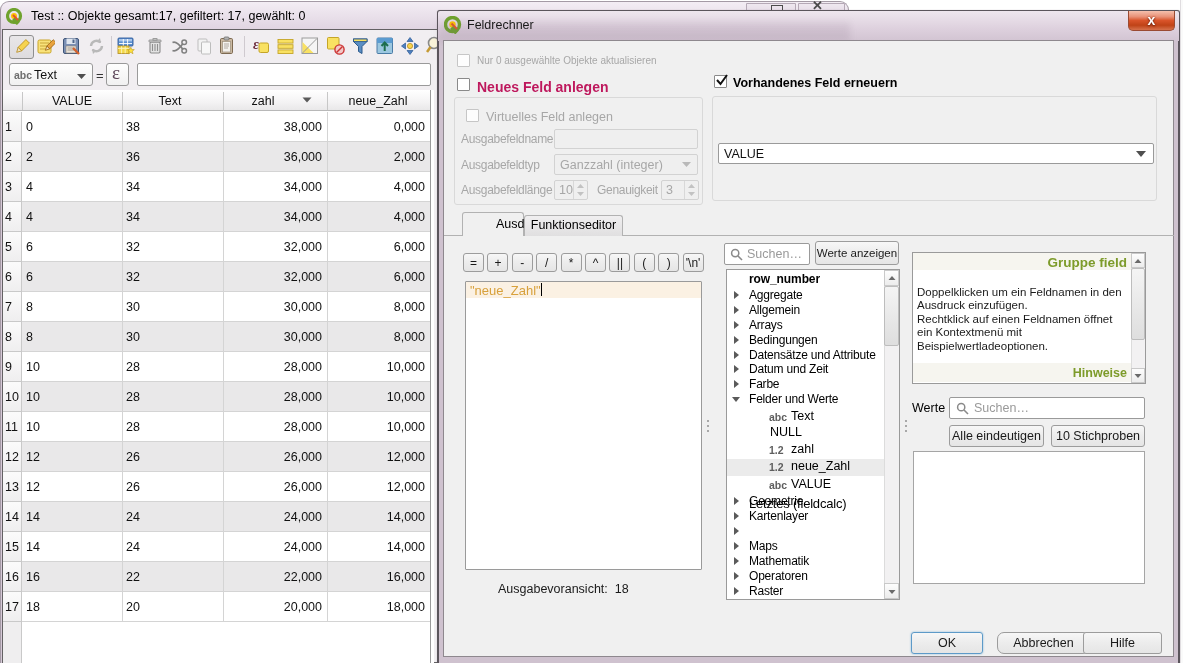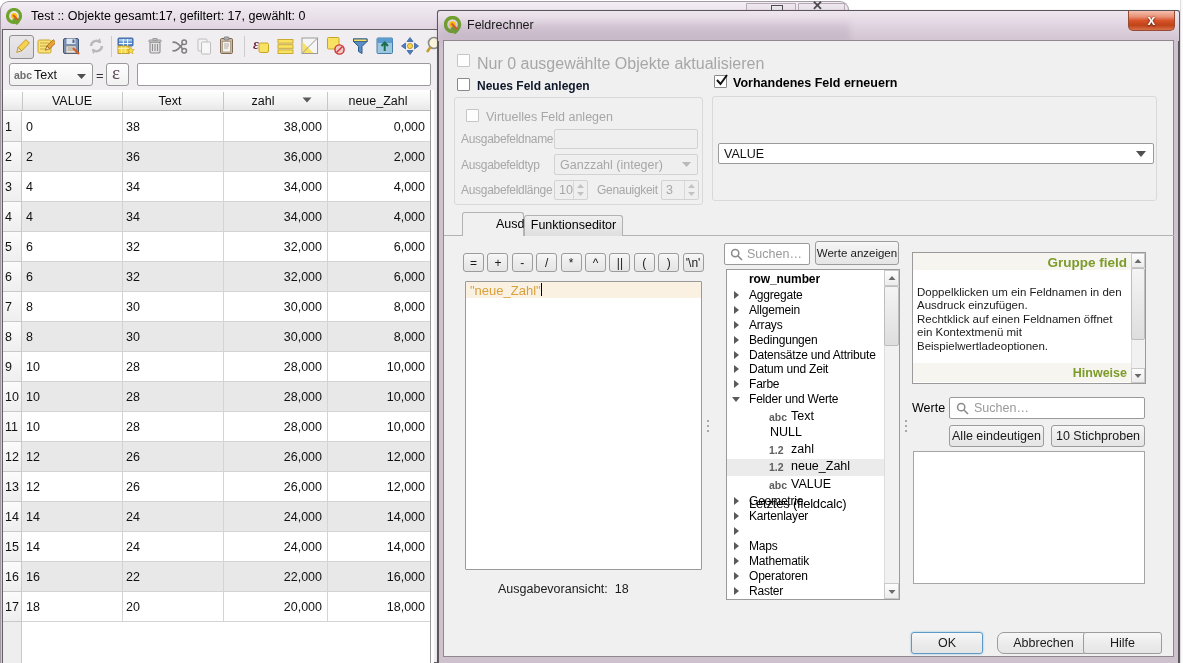--- a/index.html
+++ b/index.html
@@ -287,23 +287,23 @@
     <circle cx="8.5" cy="8.5" r="3.2" fill="#fdc400"></circle>
     <rect x="9.5" y="9.5" width="7.5" height="5" rx="1" transform="rotate(45 9.5 9.5)" fill="#6fa22d"></rect>
     <path d="M7.5 7.5 L13 13" stroke="#e2562c" stroke-width="2"></path>
   </svg>
 <div class="abs" style="left:438px;top:22px;width:412px;height:19px;background:linear-gradient(180deg,rgba(120,95,120,0.10),rgba(120,95,120,0.16));filter:blur(3px);"></div>
 <div class="lbl" style="left:467px;top:18px;font-size:12.5px;color:#1a1a1a;">Feldrechner</div>
 <div class="abs" style="left:1128px;top:11px;width:47px;height:20px;border:1px solid #9a4a32;border-top:none;border-radius:0 0 5px 5px;background:linear-gradient(180deg,#f5c0ad 0%,#e89177 30%,#d9542a 50%,#c04317 75%,#d6714c 100%);"></div>
 <div class="abs" style="left:1128px;top:12px;width:47px;text-align:center;font-size:14px;font-weight:bold;color:#fff;text-shadow:0 1px 2px #6e2410, 0 0 2px #8a2f12;">x</div>
 <div class="abs" style="left:443px;top:40px;width:731px;height:617px;background:#f0f0f0;border:1px solid #8e888e;"></div>
 <div class="cb cbdis" style="left:457px;top:54px;"></div>
-<div class="lbl gray" style="left:477px;top:55px;font-size:16px;">Nur 0 ausgewählte Objekte aktualisieren</div>
+<div class="lbl gray" style="left:477px;top:55px;font-size:10px;">Nur 0 ausgewählte Objekte aktualisieren</div>
 <div class="cb" style="left:457px;top:78px;"></div>
-<div class="lbl" style="left:477px;top:79px;font-size:12px;font-weight:bold;color:#0f172a;">Neues Feld anlegen</div>
+<div class="lbl" style="left:477px;top:79px;font-size:14px;font-weight:bold;color:#be185d;">Neues Feld anlegen</div>
 <div class="gb" style="left:454px;top:97px;width:249px;height:108px;"></div>
 <div class="cb cbdis" style="left:466px;top:109px;"></div>
 <div class="lbl gray" style="left:486px;top:110px;font-size:12.5px;">Virtuelles Feld anlegen</div>
 <div class="lbl gray" style="left:461px;top:132px;font-size:12px;letter-spacing:-0.3px;">Ausgabefeldname</div>
 <div class="inpdis" style="left:554px;top:129px;width:144px;height:20px;"></div>
 <div class="lbl gray" style="left:461px;top:158px;font-size:12px;letter-spacing:-0.3px;">Ausgabefeldtyp</div>
 <div class="inpdis" style="left:554px;top:154px;width:144px;height:21px;"></div>
 <div class="lbl gray" style="left:560px;top:158px;font-size:12.5px;">Ganzzahl (integer)</div>
 <svg class="abs" style="left:681px;top:161px" width="11" height="7" viewBox="0 0 11 7">
     <path d="M1 1 L5.5 6 L10 1 Z" fill="#b9b9b9"></path>

